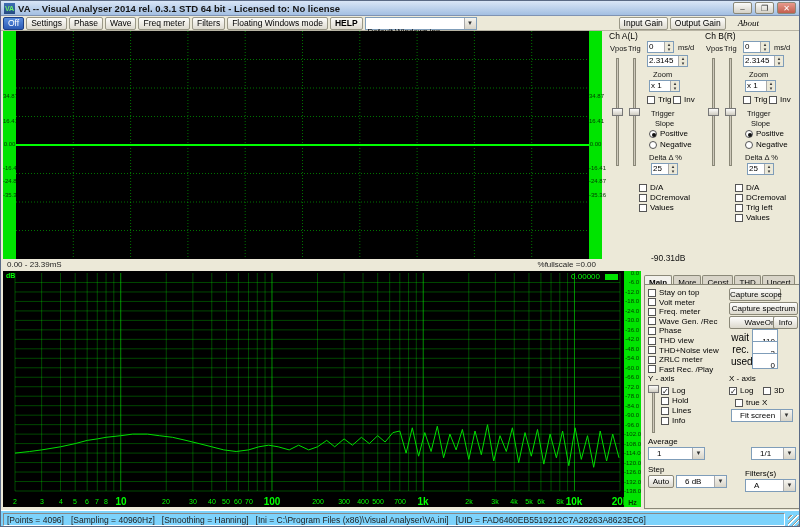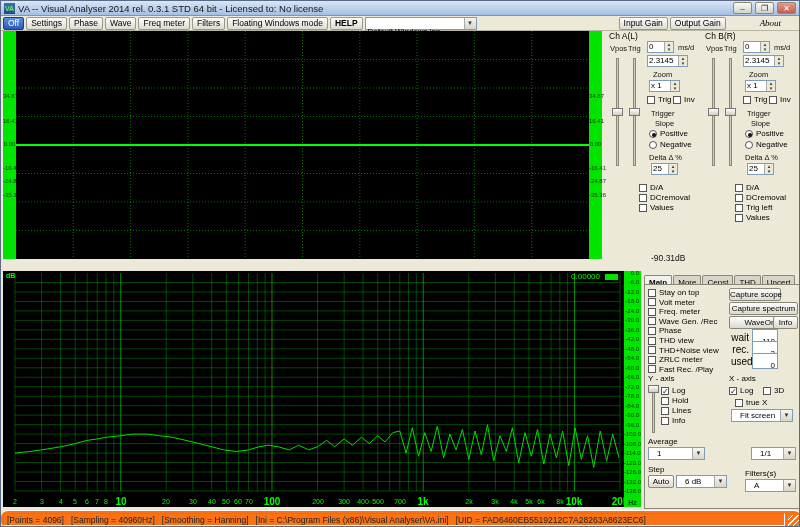--- a/index.html
+++ b/index.html
@@ -3,34 +3,34 @@
 <meta charset="utf-8">
 <style>
   html,body{margin:0;padding:0;background:#9a9a9a;font-family:"Liberation Sans",sans-serif;}
   *{box-sizing:border-box;}
   button{font-family:inherit;cursor:default;}
   .window{position:relative;width:800px;height:527px;background:#ece9d8;border:1px solid #5a6a85;overflow:hidden;}
 
   
   .titlebar{position:absolute;top:0;left:0;right:0;height:15px;background:linear-gradient(#d9e6f7,#a3bfe2);display:flex;align-items:center;padding:0 3px;gap:3px;border-bottom:1px solid #7f93b3;}
   .appicon{width:11px;height:11px;flex:none;background:linear-gradient(#3f6fb5,#234a80);color:#6cf06c;font-size:7px;line-height:11px;text-align:center;font-weight:bold;}
-  .title{font-size:9.5px;font-weight:normal;color:#151515;flex:1;white-space:nowrap;overflow:hidden;}
+  .title{font-size:9.5px;font-weight:bold;color:#151515;flex:1;white-space:nowrap;overflow:hidden;}
   .wbtn{width:19px;height:12px;font-size:8px;line-height:9px;text-align:center;background:linear-gradient(#fbfbf9,#d4d1c6);border:1px solid #8a8878;border-radius:2px;color:#222;padding:0;flex:none;}
   .wbtn.close{background:linear-gradient(#e89a8c,#c25e4e);color:#fff;}
 
   
   .toolbar{position:absolute;top:15px;left:0;right:0;height:15px;background:#ece9d8;display:flex;align-items:center;padding:0 2px;gap:2px;border-bottom:1px solid #b8b4a4;}
   .tbtn{height:13px;font-size:8.5px;line-height:10px;padding:0 4px;background:linear-gradient(#fdfdfb,#dedbd0);border:1px solid #9a9887;border-radius:2px;white-space:nowrap;}
   .tbtn.primary{background:linear-gradient(#5a8ede,#2c5bb4);color:#fff;border-color:#1d3f86;}
   .tbtn.help{font-weight:bold;}
   .combo{height:13px;display:flex;background:#fff;border:1px solid #7f9db9;width:112px;flex:none;}
   .comboval{flex:1;font-size:8px;line-height:11px;padding:8px 2px;white-space:nowrap;overflow:hidden;}
   .comboarr{width:12px;background:linear-gradient(#f6f5f0,#d8d4c8);border-left:1px solid #aaa;font-size:6px;line-height:11px;text-align:center;color:#333;}
   .gainspacer{width:138px;flex:none;}
-  .about{font-size:9px;font-style:italic;font-family:"Liberation Serif",serif;margin-left:32px;white-space:nowrap;}
+  .about{font-size:9px;font-style:italic;font-family:"Liberation Serif",serif;margin-left:10px;white-space:nowrap;}
 
   
   .levelbar{position:absolute;top:30px;width:13px;height:228px;background:#00e400;}
   .lvl{position:absolute;left:0;width:100%;text-align:center;font-size:6px;color:#013b01;line-height:6px;white-space:nowrap;}
   .scope{position:absolute;left:15px;top:30px;width:573px;height:228px;background:#000;}
   .scope svg,.spectrum svg{display:block;}
   .scope-footer{position:absolute;left:2px;top:258px;width:599px;height:12px;font-size:8px;color:#222;}
   .sfl{position:absolute;left:4px;top:1px;}
   .sfr{position:absolute;right:6px;top:1px;}
 
@@ -77,21 +77,21 @@
   .hz{position:absolute;bottom:1px;left:0;width:100%;text-align:center;font-size:7px;font-weight:bold;color:#013b01;}
 
   
   .main-panel{position:absolute;left:643px;top:270px;width:156px;height:238px;}
   .tabs{position:absolute;left:0;top:0;height:13px;white-space:nowrap;}
   .tab{display:inline-block;height:13px;line-height:13px;padding:0 4px;font-size:8px;border:1px solid #8a8878;border-bottom:none;background:#d8d4c8;border-radius:2px 2px 0 0;margin-right:1px;}
   .tab.active{background:#f2f1ec;font-weight:bold;}
   .panel-body{position:absolute;left:0;top:13px;right:0;bottom:0;border:1px solid #8a8878;background:#ece9d8;}
 
   
-  .statusbar{position:absolute;left:0;top:509px;width:800px;height:18px;background:#f97316;border-top:1px solid #fff;border-radius:7px;}
+  .statusbar{position:absolute;left:0;top:509px;width:800px;height:18px;background:#7dd3fc;border-top:1px solid #fff;}
   .sbinner{position:absolute;left:2px;top:2px;right:16px;bottom:2px;border:1px solid;border-color:#888 #fff #fff #888;padding:1px 3px;font-size:8.5px;color:#222;white-space:nowrap;overflow:hidden;}
   .sbpart{margin-right:7px;}
   .grip{position:absolute;right:1px;bottom:1px;width:12px;height:12px;background:repeating-linear-gradient(135deg,transparent 0 2px,#9a9788 2px 3px,#fff 3px 4px);}
 </style>
 </head>
 <body>
 
 <div class="window">
 
   <div class="titlebar">
@@ -151,20 +151,24 @@
       </svg>
   </div>
   <div class="levelbar" id="rbar" style="left:588px">
       <span class="lvl" style="top:62px">34.87</span>
       <span class="lvl" style="top:87px">16.41</span>
       <span class="lvl" style="top:110px">0.00</span>
       <span class="lvl" style="top:134px">-16.41</span>
       <span class="lvl" style="top:147px">-24.87</span>
       <span class="lvl" style="top:161px">-35.36</span>
     </div>
+  <div class="scope-footer">
+    <span class="sfl">0.00 - 23.39mS</span>
+    <span class="sfr">%fullscale =0.00</span>
+  </div>
 
   <div class="scope-panel" id="chpanel">
     <span class="dbreadout">-90.31dB</span>
   <div class="chcol" style="left:4px">
         <div class="chtitle">Ch A(L)</div>
         <div class="tinylbl" style="left:3px;top:13px">Vpos</div>
         <div class="tinylbl" style="left:21px;top:13px">Trig</div>
         <div class="spin" style="left:40px;top:10px;width:27px">
           <span class="spinval" style="width:16px">0</span>
           <span class="spinarrows">

